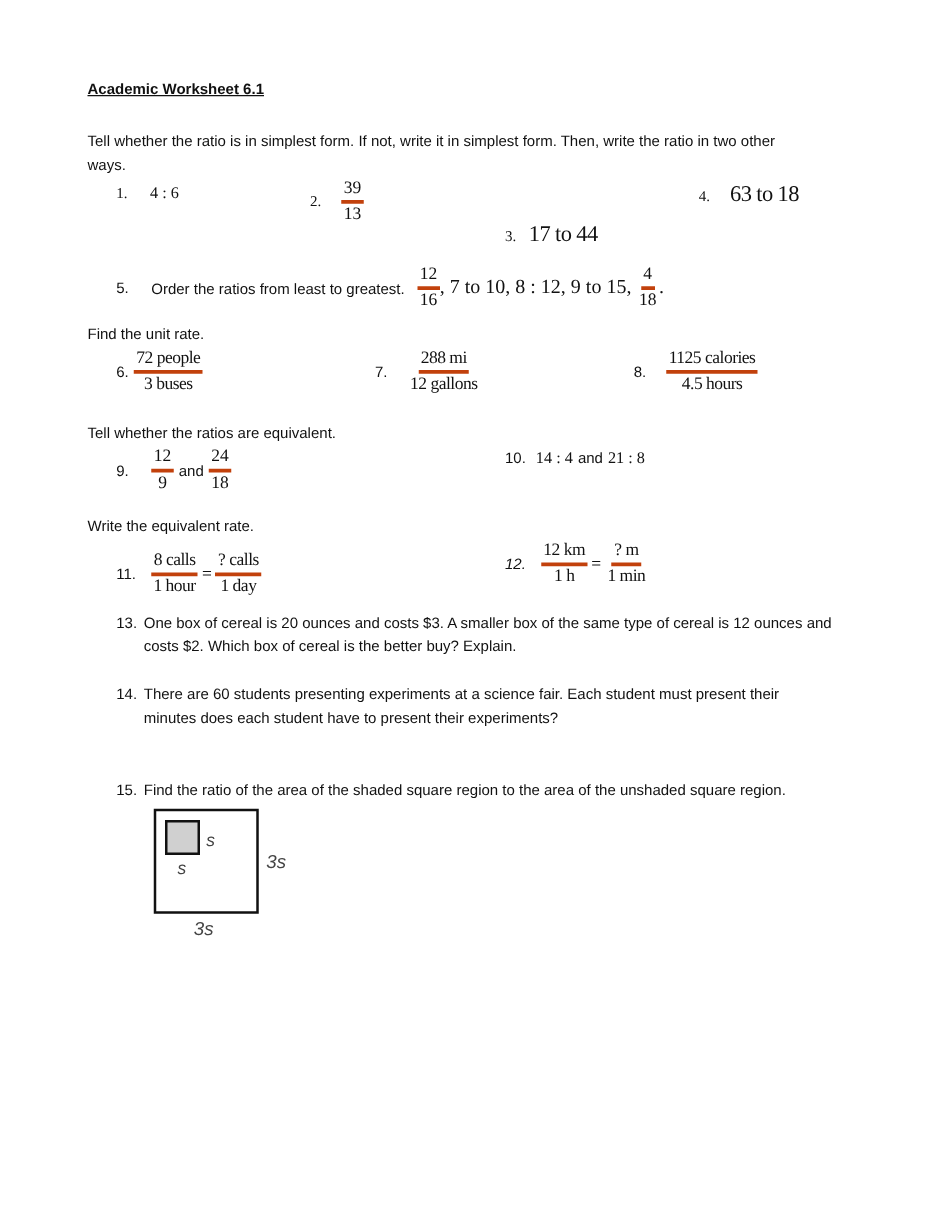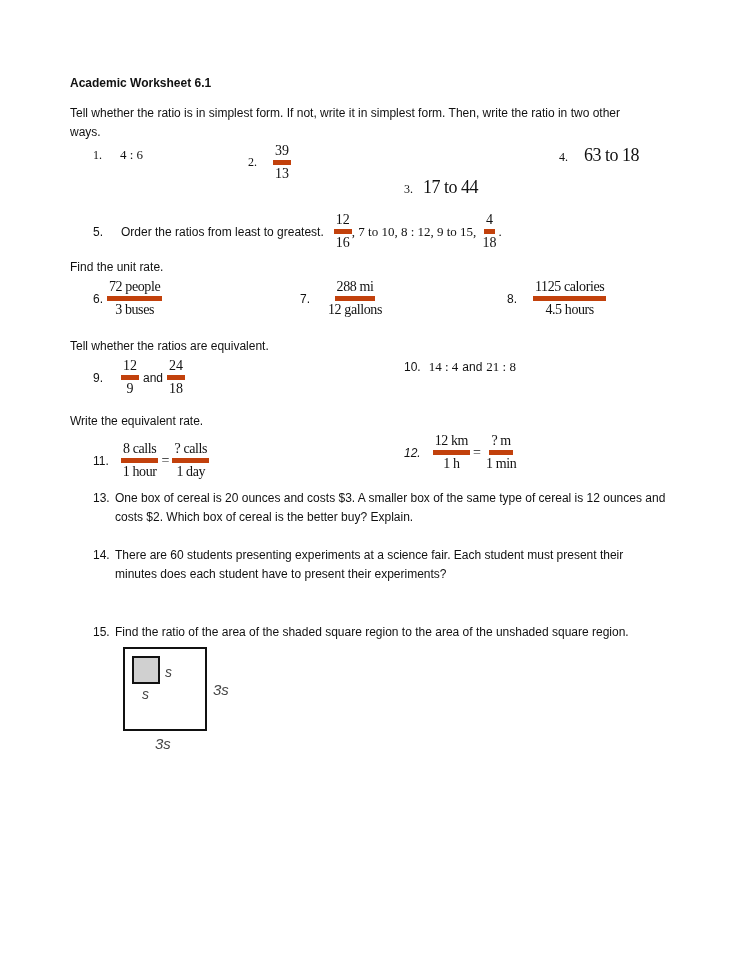--- a/index.html
+++ b/index.html
@@ -3,32 +3,32 @@
 <meta charset="utf-8">
 <style>
   html, body { margin:0; padding:0; background:#ffffff; }
   body { width:749px; height:970px; position:relative; overflow:hidden; color:#111; }
   .sans { font-family: "Liberation Sans", "DejaVu Sans", sans-serif; font-size:12px; }
   .abs { position:absolute; white-space:nowrap; }
   .title { font-weight:bold; font-size:12px; }
   .num { font-family: "Liberation Sans", sans-serif; font-size:12px; }
   .bigmath { font-family: "Liberation Serif", serif; font-size:13px; }
   .frac { display:inline-flex; flex-direction:column; align-items:center; vertical-align:middle; font-family:"Liberation Serif", serif; font-size:14px; line-height:16px; }
-  .frac .n { padding:0 2px 1px 2px; border-bottom:5px solid #c2410c; }
+  .frac .n { padding:0 2px 1px 2px; border-bottom:3px solid #c2410c; }
   .frac .d { padding:1px 2px 0 2px; }
   .eq { font-family:"Liberation Serif", serif; font-size:14px; vertical-align:middle; margin:0 3px; }
-  .inline-serif { font-family:"Liberation Serif", serif; font-size:13px; vertical-align:middle; }
+  .inline-serif { font-family:"Liberation Serif", serif; font-size:16px; vertical-align:middle; }
   .para { position:absolute; font-family:"Liberation Sans", sans-serif; font-size:12px; line-height:19px; }
   .para .lbl { position:absolute; left:0; top:0; }
   .para .txt { margin-left:22px; }
 </style>
 </head>
 <body>
 
-<div class="abs sans title" style="left:70px;top:76px;">Academic Worksheet 6.1</div>
+<div class="abs sans title" style="left:70px;top:64px;text-decoration:underline;">Academic Worksheet 6.1</div>
 
 <div class="abs sans" style="left:70px;top:106px;">Tell whether the ratio is in simplest form.  If not, write it in simplest form.  Then, write the ratio in two other</div>
 <div class="abs sans" style="left:70px;top:125px;">ways.</div>
 
 <div class="abs" style="left:93px;top:145px;">
   <span class="num" style="font-family:'Liberation Serif',serif;font-size:12px;">1.</span>
   <span class="bigmath" style="margin-left:14px;">4 : 6</span>
 </div>
 
 <div class="abs" style="left:248px;top:143px;">

